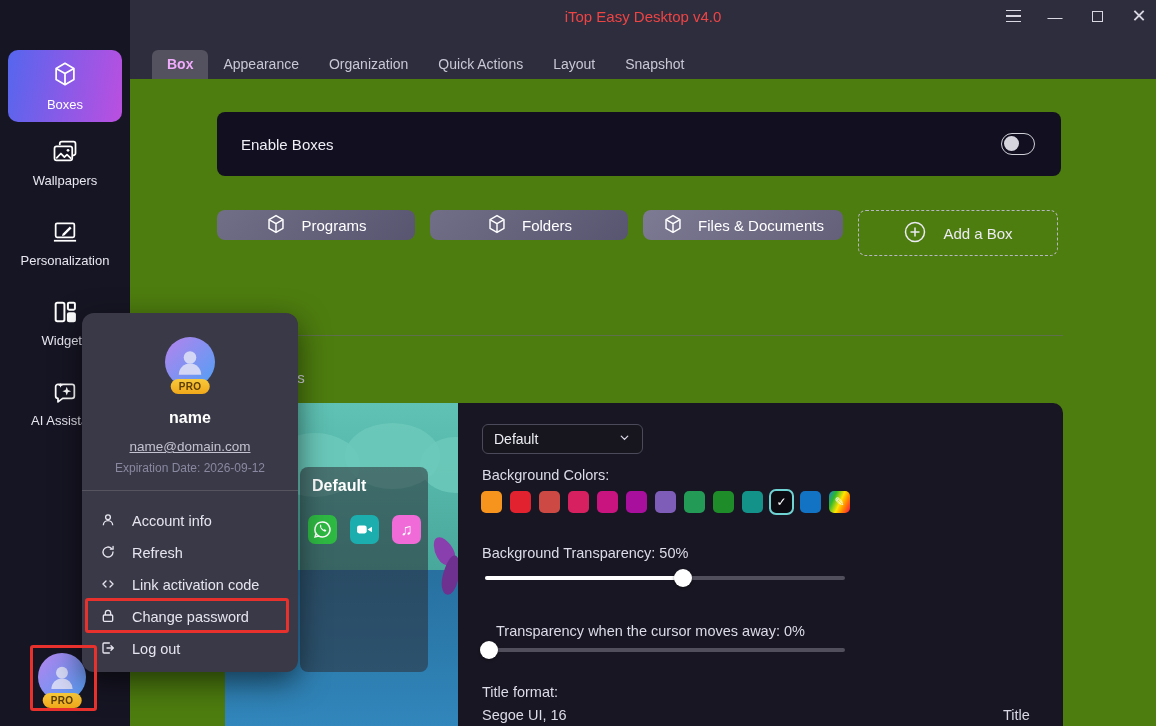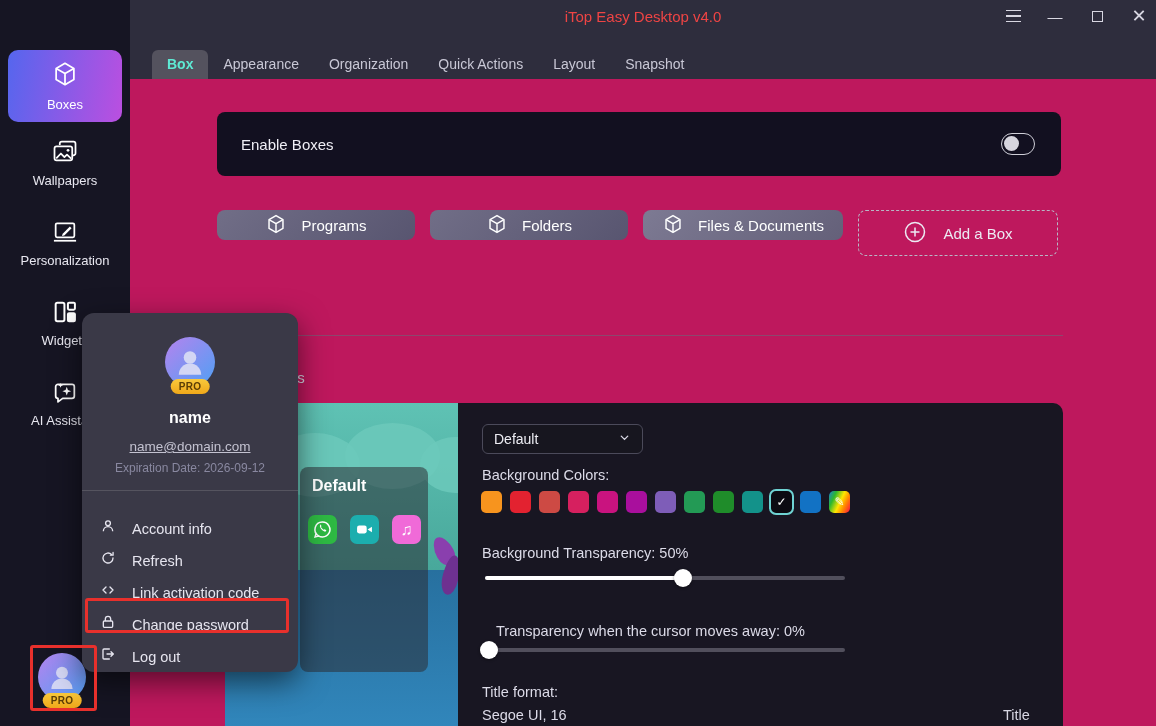--- a/index.html
+++ b/index.html
@@ -11,24 +11,24 @@
   .win-title { position:absolute; left:0; right:0; top:8px; text-align:center; color:#ef4444; font-size:15px; }
   .win-controls { position:absolute; right:8px; top:0; height:32px; display:flex; align-items:center; gap:24px; }
   .win-btn { width:18px; height:18px; display:flex; align-items:center; justify-content:center; color:#d8d7e2; font-size:15px; cursor:default; }
   .hamburger { display:flex; flex-direction:column; gap:4px; }
   .hamburger i { display:block; width:15px; height:1.6px; background:#d8d7e2; }
   .maxbox { width:11px; height:11px; border:1.5px solid #d8d7e2; }
 
   
   .tabs { position:absolute; left:22px; bottom:0; display:flex; align-items:flex-end; }
   .tab { padding:6px 15px 7px; font-size:14px; color:#c9c8d6; }
-  .tab.active { background:#54525e; color:#5eead4; font-weight:bold; border-radius:6px 6px 0 0; }
-
-  
-  .content { position:absolute; left:130px; top:79px; width:1026px; height:647px; background:#be185d; }
+  .tab.active { background:#54525e; color:#f0abfc; font-weight:bold; border-radius:6px 6px 0 0; }
+
+  
+  .content { position:absolute; left:130px; top:79px; width:1026px; height:647px; background:#4d7c0f; }
 
   .enable-card { position:absolute; left:87px; top:33px; width:844px; height:64px; background:#121020;
     border-radius:8px; display:flex; align-items:center; padding:0 24px; }
   .enable-label { color:#efeef5; font-size:15px; flex:1; }
   .toggle { width:34px; height:22px; border:1.5px solid #cfcfd8; border-radius:12px; position:relative; margin-right:2px; }
   .toggle .knob { position:absolute; left:2px; top:2px; width:15px; height:15px; border-radius:50%; background:#d6d5de; }
 
   .box-btn-row { position:absolute; left:87px; top:131px; display:flex; gap:15px; }
   .box-btn { width:198px; height:30px; border-radius:8px; display:flex; align-items:center; justify-content:center; gap:14px;
     background:linear-gradient(135deg,#716e87 0%,#585570 100%); color:#fff; font-size:15px; }
@@ -91,21 +91,21 @@
     display:flex; align-items:center; justify-content:center; }
   .avatar-lg { position:absolute; left:83px; top:24px; width:50px; height:50px; }
   .pro-badge { position:absolute; left:50%; transform:translateX(-50%); background:linear-gradient(180deg,#f8c93c,#f0a81a);
     color:#5c3e06; font-size:10px; font-weight:bold; padding:2px 8px; border-radius:9px; letter-spacing:.3px; }
   .popup .pro-badge { top:66px; }
   .p-name { position:absolute; left:0; right:0; top:96px; text-align:center; color:#fff; font-weight:bold; font-size:16px; }
   .p-email { position:absolute; left:0; right:0; top:126px; text-align:center; color:#c3c2d0; font-size:13.5px;text-decoration:underline; }
   .p-exp { position:absolute; left:0; right:0; top:148px; text-align:center; color:#8988a0; font-size:12px; }
   .p-div { position:absolute; left:0; right:0; top:177px; height:1px; background:#55545f; }
   .p-menu { position:absolute; left:0; right:0; top:192px; }
-  .p-item { height:32px; display:flex; align-items:flex-end; padding-left:18px; gap:16px; color:#e6e5ef; font-size:14.5px; }
+  .p-item { height:32px; display:flex; align-items:center; padding-left:18px; gap:16px; color:#e6e5ef; font-size:14.5px; }
   .p-item svg { flex:0 0 auto; }
 
   
   .red-rect { position:absolute; border:3px solid #e8302c; border-radius:3px; z-index:12; }
   .rect-cp { left:3px; top:285px; width:204px; height:35px; }
   .rect-av { left:30px; top:645px; width:67px; height:66px; }
 
   
   .account-btn { position:absolute; left:38px; top:653px; width:48px; height:48px; z-index:5; }
   .account-btn .avatar { width:48px; height:48px; }

